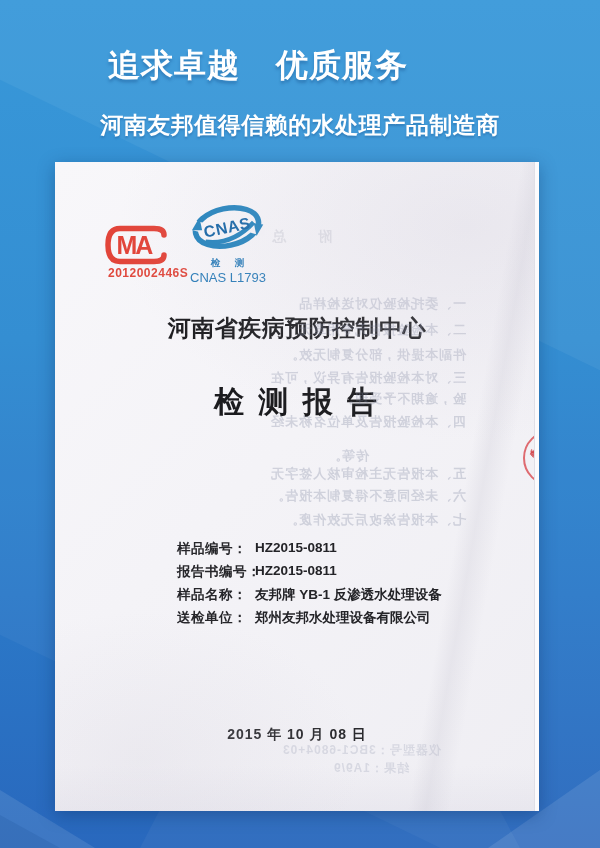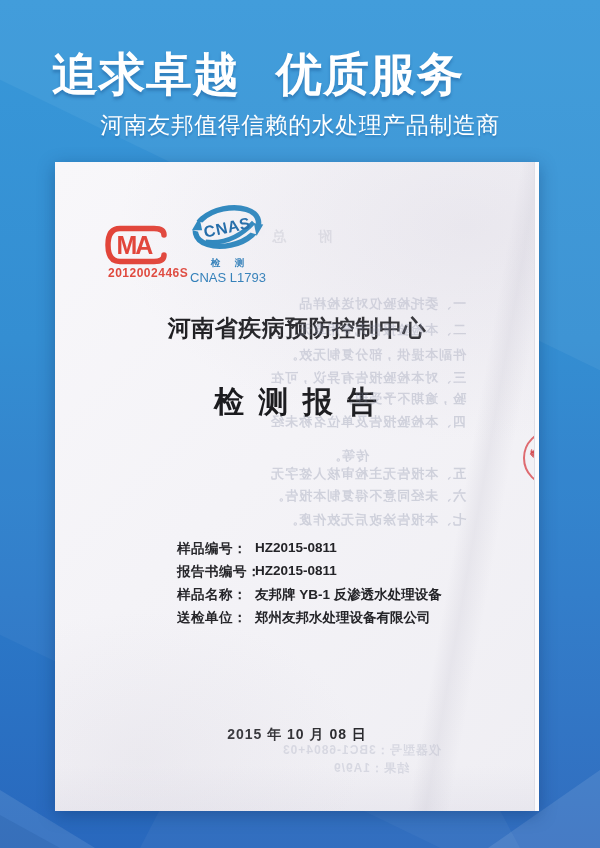--- a/index.html
+++ b/index.html
@@ -7,27 +7,27 @@
     width:600px;height:848px;position:relative;overflow:hidden;
     font-family:"Liberation Sans","DejaVu Sans",sans-serif;
     background:linear-gradient(180deg,#3094d8 0%,#2c8ad1 40%,#2b79c8 70%,#2968bd 100%);
   }
   .bg-rays{position:absolute;left:0;top:0;width:600px;height:848px;display:block;}
 
   
   .banner{position:absolute;left:0;top:0;width:600px;text-align:center;color:#fff;}
   .headline{
     position:absolute;top:44px;left:0;width:516px;
-    font-size:46px;font-weight:900;letter-spacing:1px;white-space:nowrap;
+    font-size:32px;font-weight:900;letter-spacing:1px;white-space:nowrap;
     text-shadow:0 3px 3px rgba(18,70,130,.35);
   }
   .headline .gap{display:inline-block;width:36px;}
   .subtitle{
     position:absolute;top:110px;left:0;width:600px;
-    font-size:23px;font-weight:400;letter-spacing:.5px;
+    font-size:23px;font-weight:700;letter-spacing:.5px;
     text-shadow:0 2px 2px rgba(18,70,130,.3);
   }
 
   
   .paper{
     position:absolute;left:55px;top:162px;width:484px;height:649px;
     background:linear-gradient(135deg,#f8f7fa 0%,#f4f3f7 45%,#efeef3 100%);
     box-shadow:0 4px 16px rgba(8,40,90,.35);
     overflow:hidden;
   }

